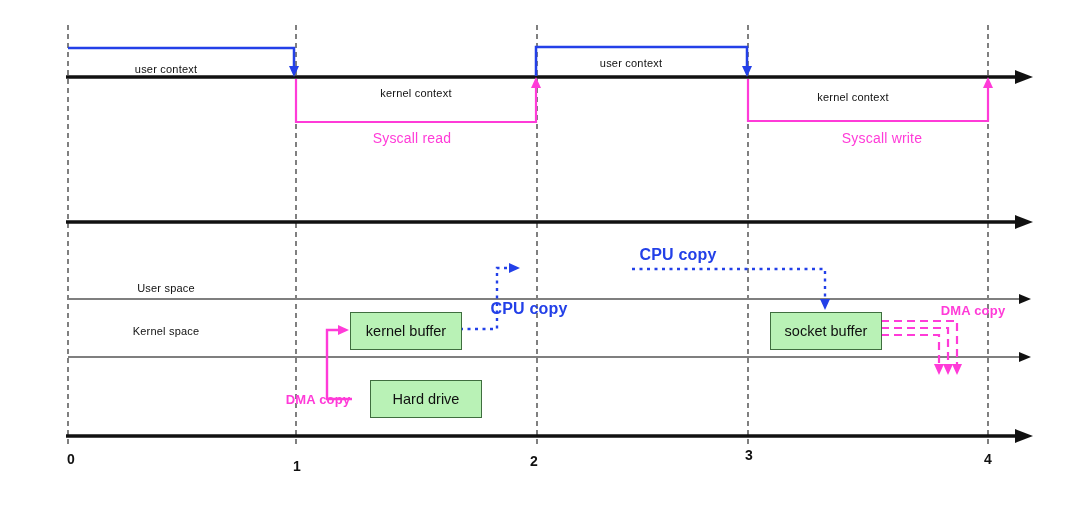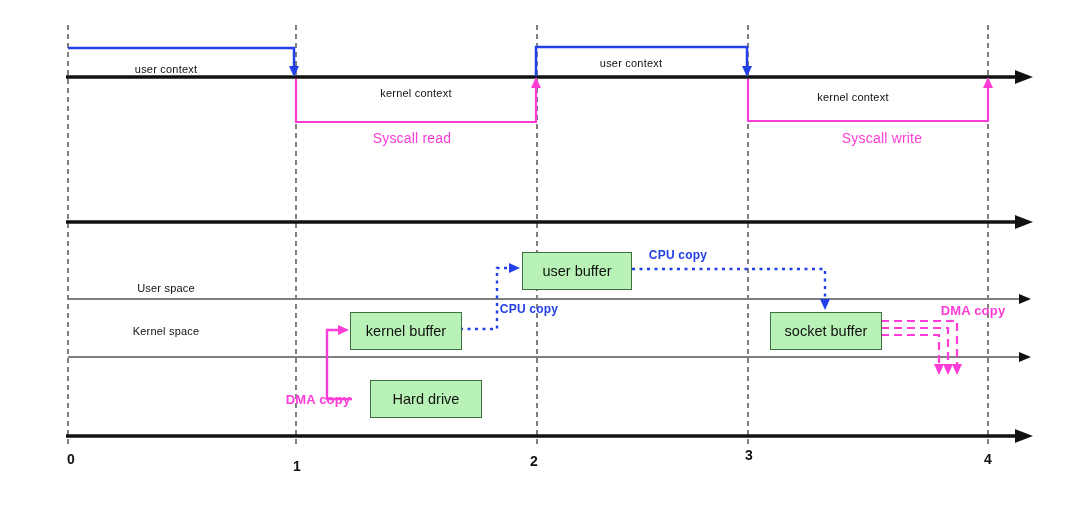--- a/index.html
+++ b/index.html
@@ -16,21 +16,21 @@
   .stroke-dash{stroke:var(--c-dash_gray);}
   .stroke-blue{stroke:var(--c-blue);}
   .stroke-magenta{stroke:var(--c-magenta);}
   .mfill-black{fill:var(--c-black);}
   .mfill-blue{fill:var(--c-blue);}
   .mfill-magenta{fill:var(--c-magenta);}
 
   .lbl{position:absolute;z-index:3;transform:translate(-50%,-50%);white-space:nowrap;
        color:var(--c-black);font-size:11px;font-weight:400;letter-spacing:.2px;}
   .lbl.magenta{color:var(--c-magenta);font-size:14px;}
-  .lbl.blue{color:var(--c-blue);font-size:12px;font-weight:700;}
+  .lbl.blue{color:var(--c-blue);font-size:16px;font-weight:700;}
   .lbl.copy-magenta{color:var(--c-magenta);font-size:13px;font-weight:700;margin-left:32px;}
   .lbl.tick{font-size:14px;font-weight:700;}
 
   .node{position:absolute;z-index:2;background:var(--c-green_fill);
         border:1.6px solid var(--c-green_border);
         display:flex;align-items:center;justify-content:center;
         color:#101010;font-size:14.5px;font-weight:400;white-space:nowrap;}
 </style>
 </head>
 <body>
@@ -79,21 +79,20 @@
     <polyline points="460,329 497,329 497,268 513,268" class="stroke-blue" fill="none" stroke-width="2.4" stroke-dasharray="3 4.5" marker-end="url(#arrBlue)"></polyline>
 
     <polyline points="632,269 825,269 825,303" class="stroke-blue" fill="none" stroke-width="2.4" stroke-dasharray="3 4.5" marker-end="url(#arrBlue)"></polyline>
 
     <polyline points="881,321 957,321 957,368" class="stroke-magenta" fill="none" stroke-width="2.2" stroke-dasharray="8 5" marker-end="url(#arrMagenta)"></polyline>
     <polyline points="881,328 948,328 948,368" class="stroke-magenta" fill="none" stroke-width="2.2" stroke-dasharray="8 5" marker-end="url(#arrMagenta)"></polyline>
     <polyline points="881,335 939,335 939,368" class="stroke-magenta" fill="none" stroke-width="2.2" stroke-dasharray="8 5" marker-end="url(#arrMagenta)"></polyline>
   </svg>
 
   <div class="node" style="left:350px;top:312px;width:110px;height:36px;">kernel buffer</div>
-  <div class="node" style="left:522px;top:252px;width:108px;height:36px;">user buffer</div>
   <div class="node" style="left:370px;top:380px;width:110px;height:36px;">Hard drive</div>
   <div class="node" style="left:770px;top:312px;width:110px;height:36px;">socket buffer</div>
 
   <div class="lbl" style="left:166px;top:69px;">user context</div>
   <div class="lbl" style="left:416px;top:93px;">kernel context</div>
   <div class="lbl" style="left:631px;top:63px;">user context</div>
   <div class="lbl" style="left:853px;top:97px;">kernel context</div>
   <div class="lbl magenta" style="left:412px;top:138px;">Syscall read</div>
   <div class="lbl magenta" style="left:867px;top:138px;margin-left:15px;">Syscall write</div>
 

